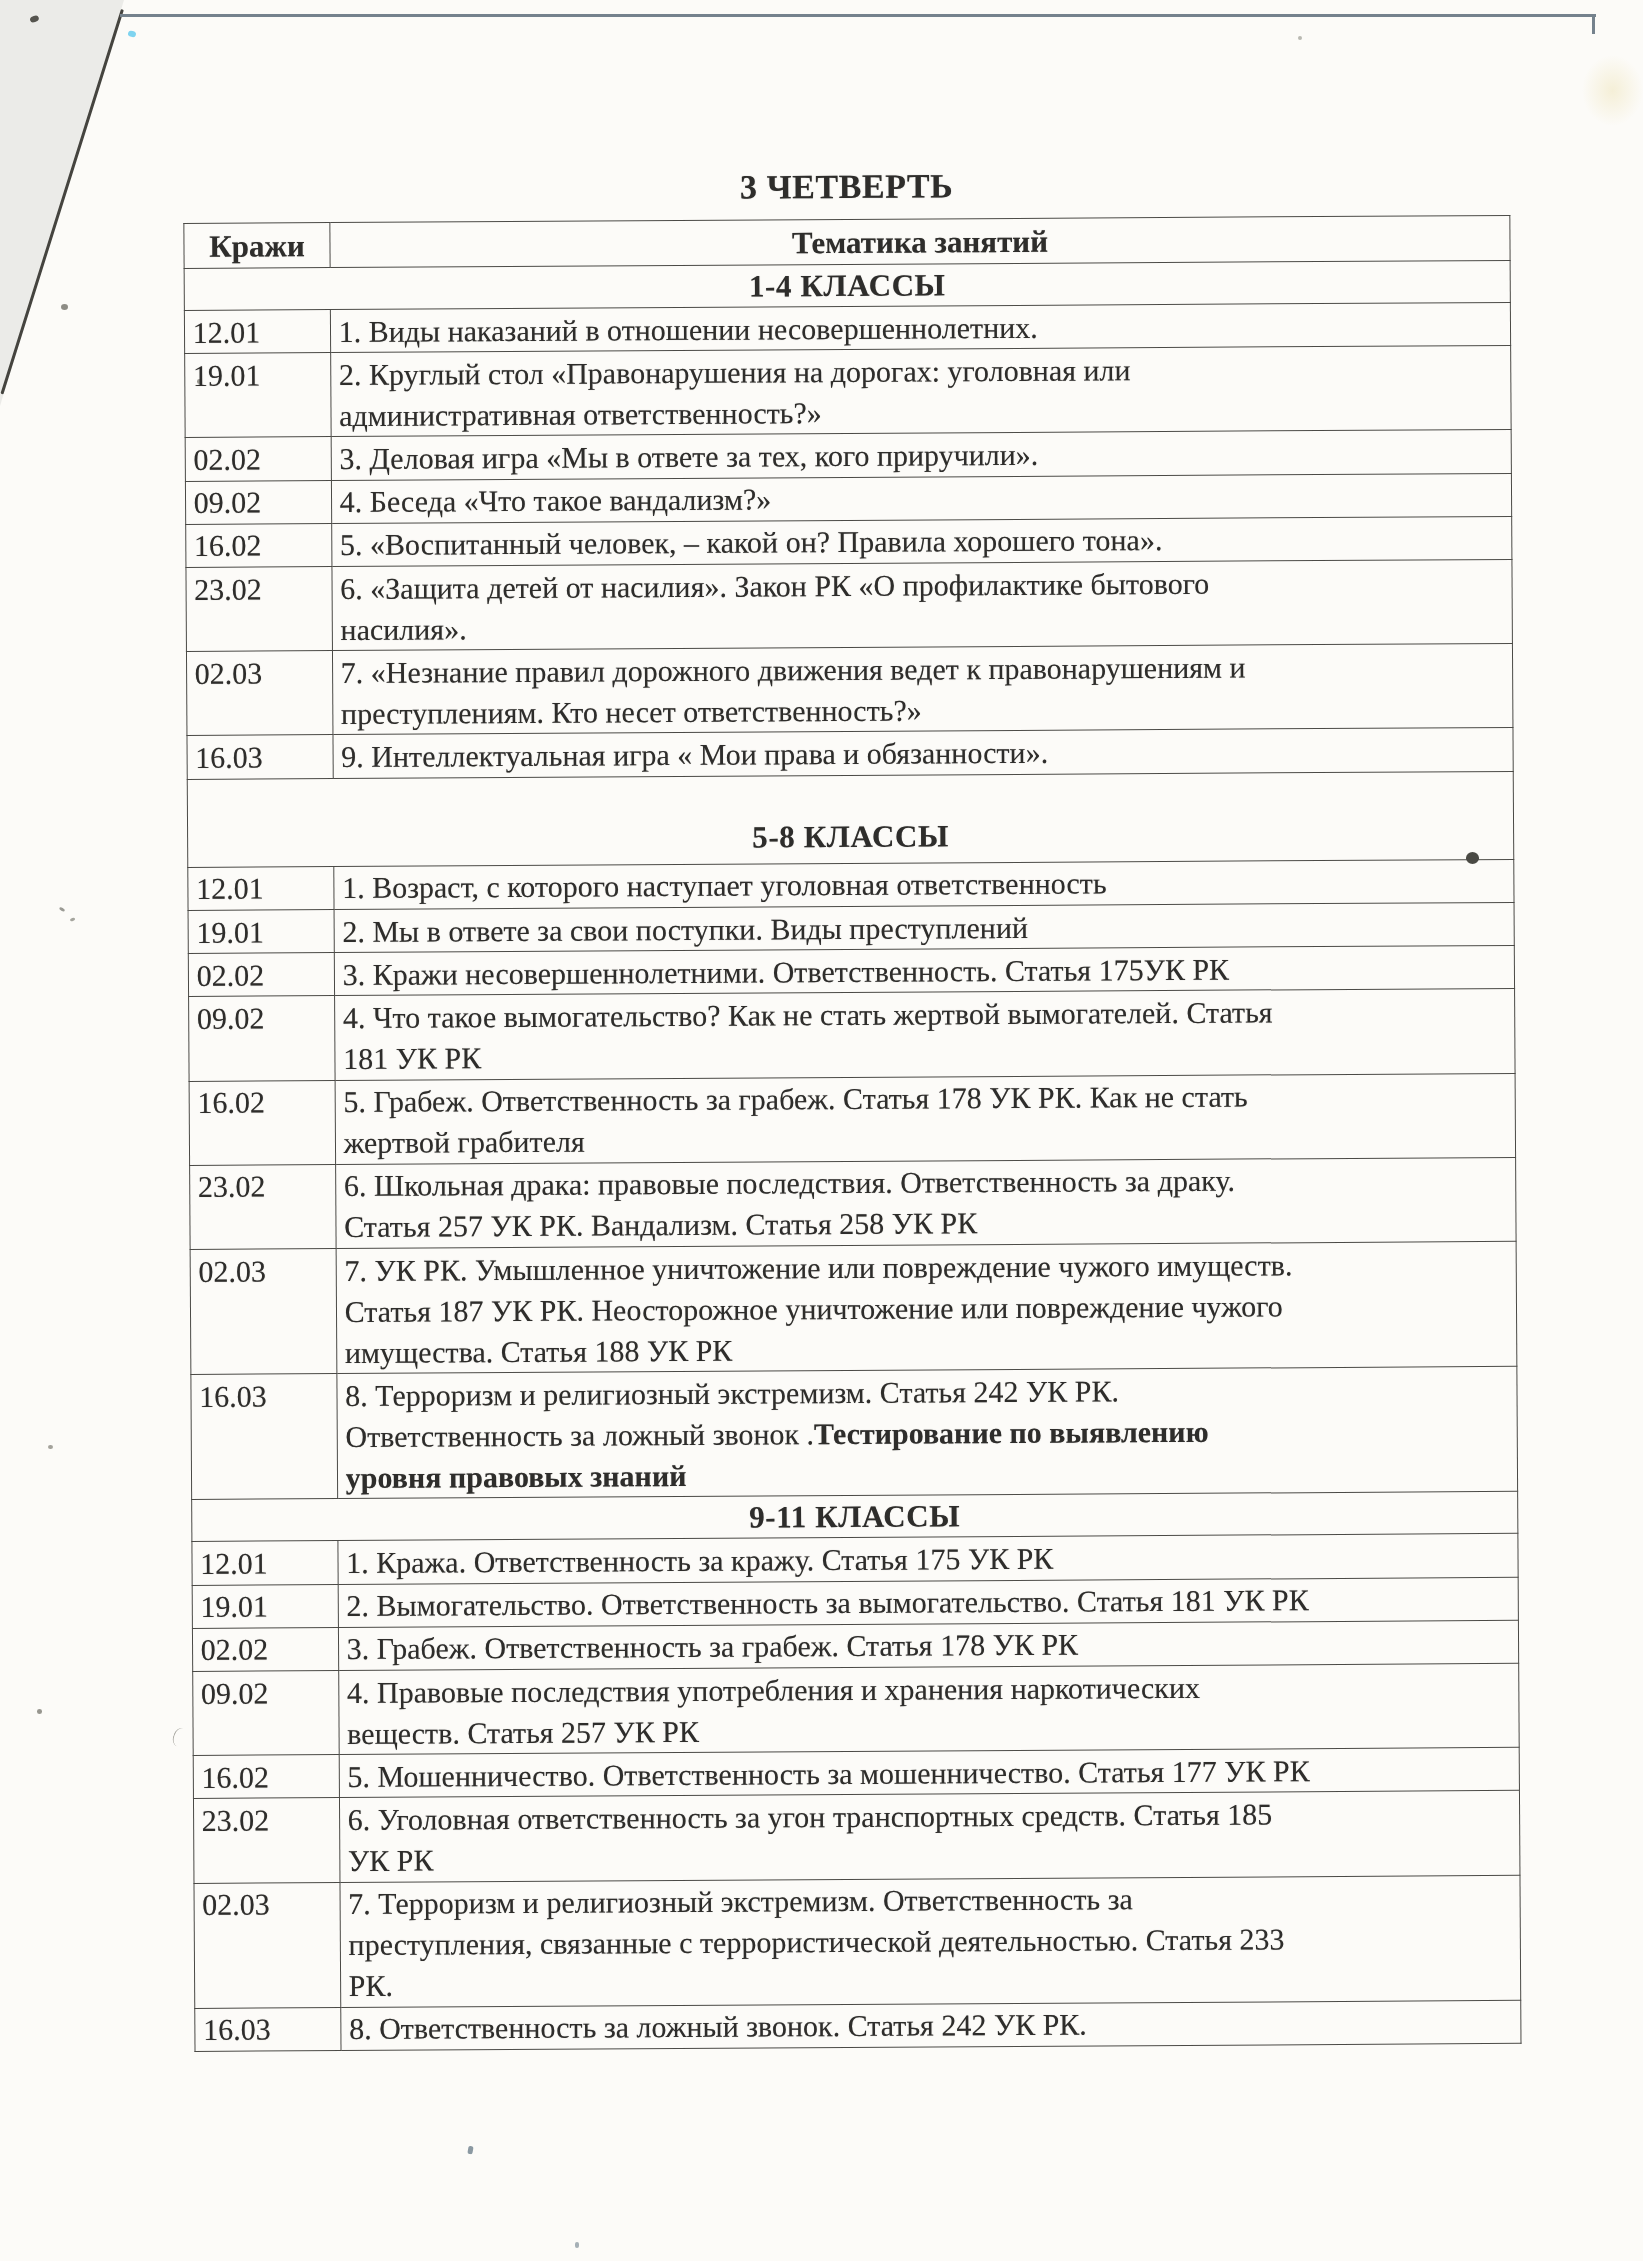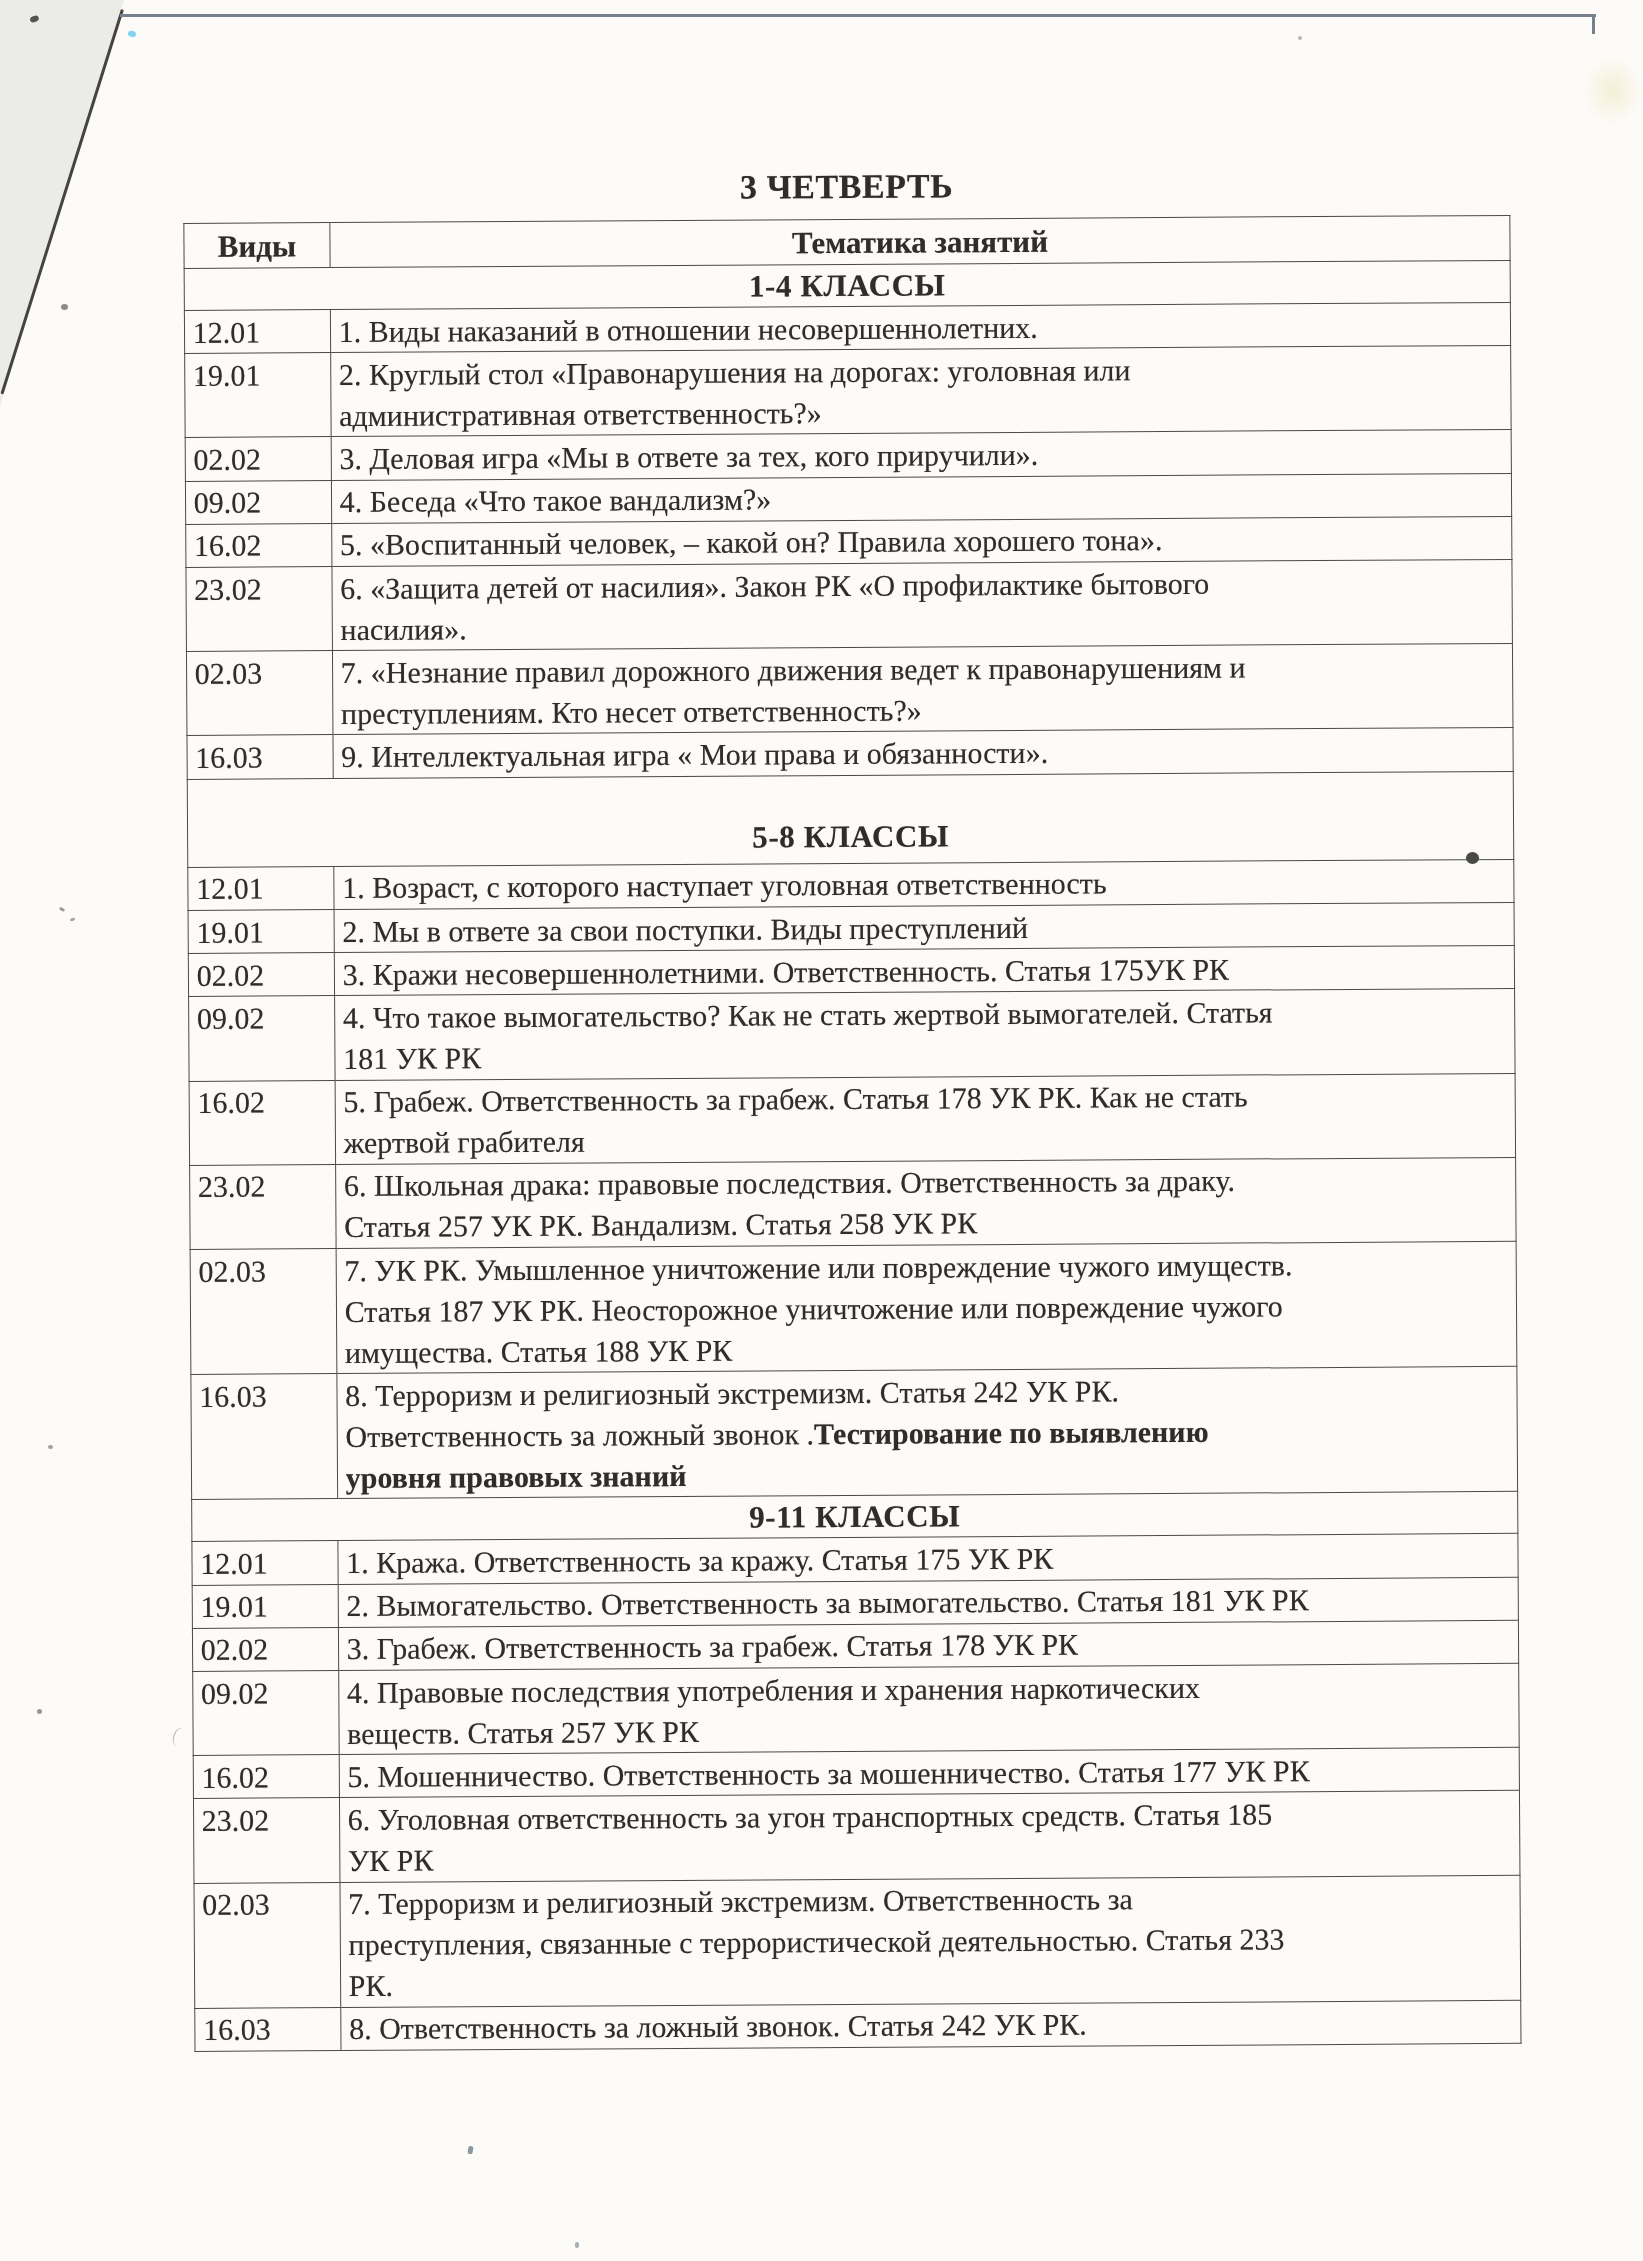--- a/index.html
+++ b/index.html
@@ -115,21 +115,21 @@
   <div class="doc-title">3 ЧЕТВЕРТЬ</div>
 
   <table class="sched">
     <colgroup>
         <col style="width:146px">
         <col>
       </colgroup>
 
     <tbody>
         <tr class="hdr">
-      <td class="c-date">Виды</td>
+      <td class="c-date">Кражи</td>
       <td>Тематика занятий</td>
     </tr>
 
     <tr class="sec sec14">
       <td colspan="2">1-4 КЛАССЫ</td>
     </tr>
 
     <tr>
       <td class="c-date">12.01</td>
       <td class="c-topic">1. Виды наказаний в отношении несовершеннолетних.</td>

